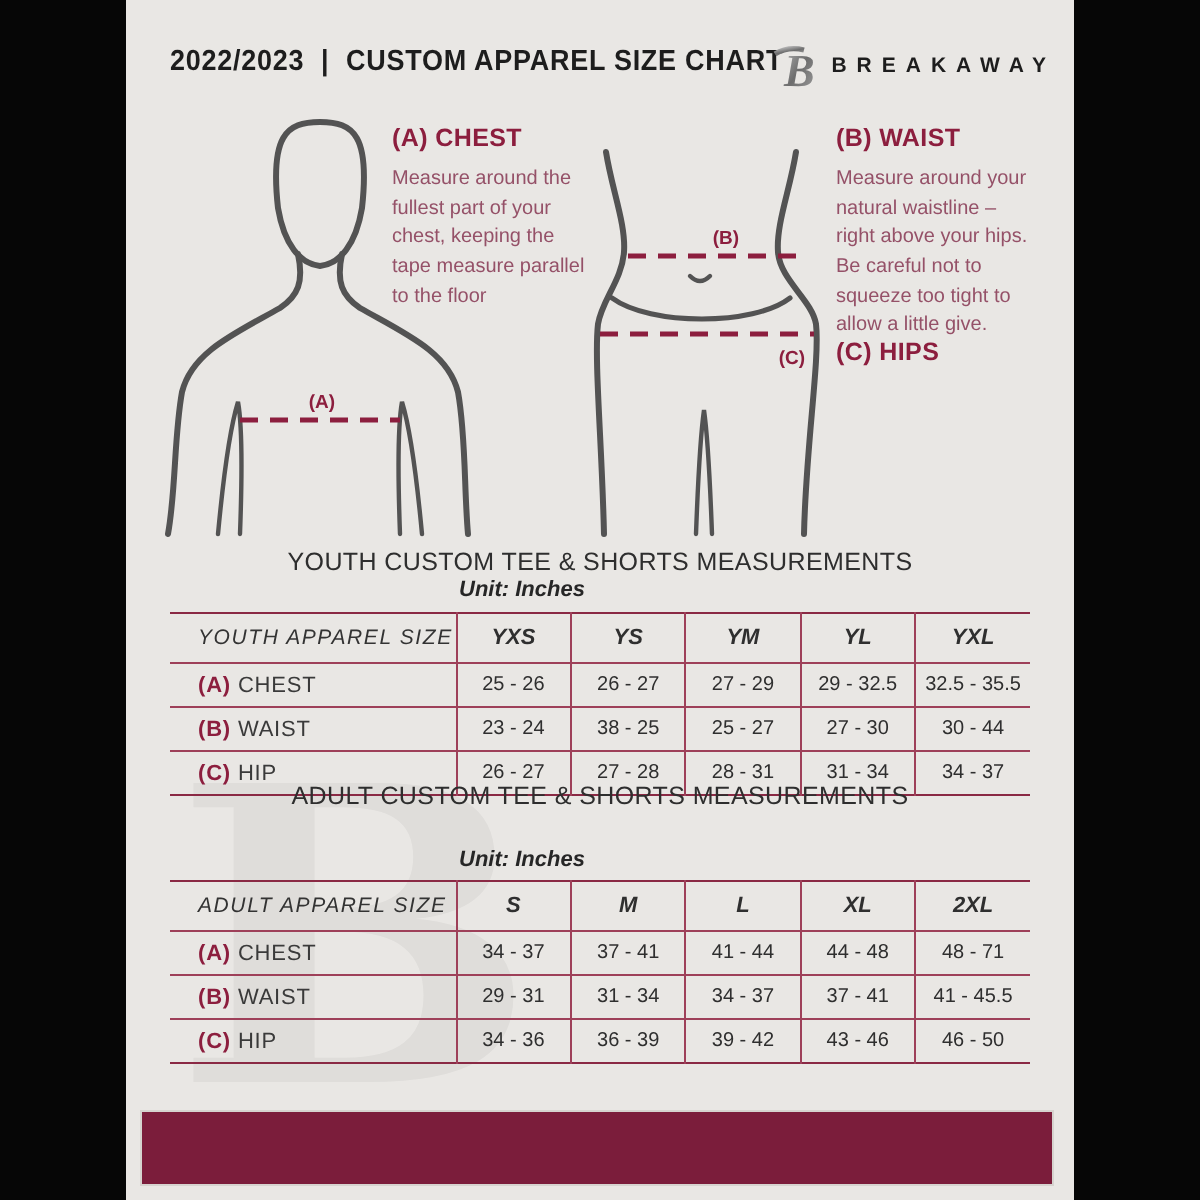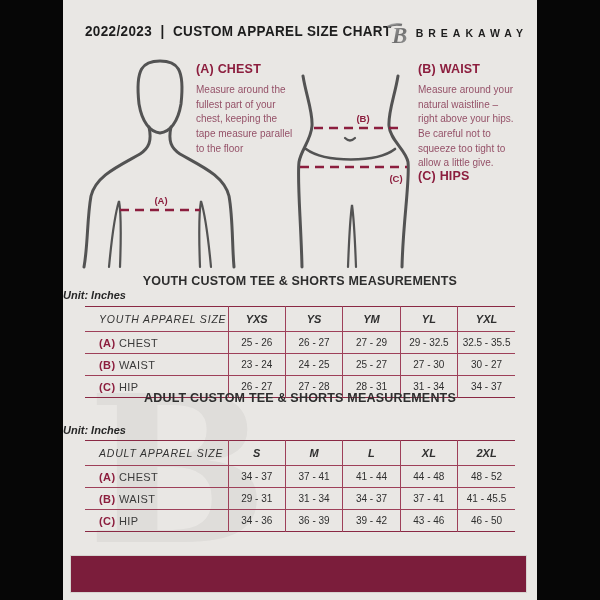--- a/index.html
+++ b/index.html
@@ -38,23 +38,23 @@
 
   
   .blurb{position:absolute;z-index:2;}
   .blurb h3{font-size:12.5px;font-weight:bold;color:var(--maroon-bright);letter-spacing:.2px;margin-bottom:7px;}
   .blurb p{font-size:10px;color:var(--body-text);line-height:1.47;white-space:pre-line;}
   #blurb-chest{left:133px;top:62px;width:128px;}
   #blurb-waist{left:355px;top:62px;width:118px;}
   #blurb-hips{left:355px;top:169px;width:122px;}
 
   
-  .sec-title{position:absolute;left:0;width:474px;text-align:center;font-weight:bold;
+  .sec-title{position:absolute;left:0;width:474px;text-align:center;font-weight:normal;
     font-size:12.5px;color:#2e2e2e;letter-spacing:.2px;z-index:2;}
-  .sec-unit{position:absolute;left:0;width:396px;font-style:italic;
+  .sec-unit{position:absolute;left:0;width:396px;text-align:center;font-style:italic;
     font-weight:bold;font-size:11px;color:#262626;z-index:2;}
   #youth-title{top:274px;} #youth-unit{top:289px;}
   #adult-title{top:391px;} #adult-unit{top:424px;}
 
   
   table.size-table{position:absolute;left:22px;width:430px;border-collapse:collapse;
     table-layout:fixed;z-index:2;background:transparent;}
   #youth-table{top:306px;} #adult-table{top:440px;}
   .size-table tr{border-bottom:1.5px solid var(--line);}
   .size-table thead tr{border-top:1.5px solid var(--line-dark);font-style:italic;}
@@ -168,24 +168,24 @@
           <td class="label-col"><span class="pfx">(A)</span> CHEST</td>
           <td>25 - 26</td>
           <td>26 - 27</td>
           <td>27 - 29</td>
           <td>29 - 32.5</td>
           <td>32.5 - 35.5</td>
         </tr>
         <tr>
           <td class="label-col"><span class="pfx">(B)</span> WAIST</td>
           <td>23 - 24</td>
-          <td>24 - 25</td>
+          <td>38 - 25</td>
           <td>25 - 27</td>
           <td>27 - 30</td>
-          <td>30 - 27</td>
+          <td>30 - 44</td>
         </tr>
         <tr>
           <td class="label-col"><span class="pfx">(C)</span> HIP</td>
           <td>26 - 27</td>
           <td>27 - 28</td>
           <td>28 - 31</td>
           <td>31 - 34</td>
           <td>34 - 37</td>
         </tr>
       </tbody>
@@ -204,21 +204,21 @@
           <th>2XL</th>
         </tr>
       </thead>
     <tbody>
         <tr>
           <td class="label-col"><span class="pfx">(A)</span> CHEST</td>
           <td>34 - 37</td>
           <td>37 - 41</td>
           <td>41 - 44</td>
           <td>44 - 48</td>
-          <td>48 - 52</td>
+          <td>48 - 71</td>
         </tr>
         <tr>
           <td class="label-col"><span class="pfx">(B)</span> WAIST</td>
           <td>29 - 31</td>
           <td>31 - 34</td>
           <td>34 - 37</td>
           <td>37 - 41</td>
           <td>41 - 45.5</td>
         </tr>
         <tr>

